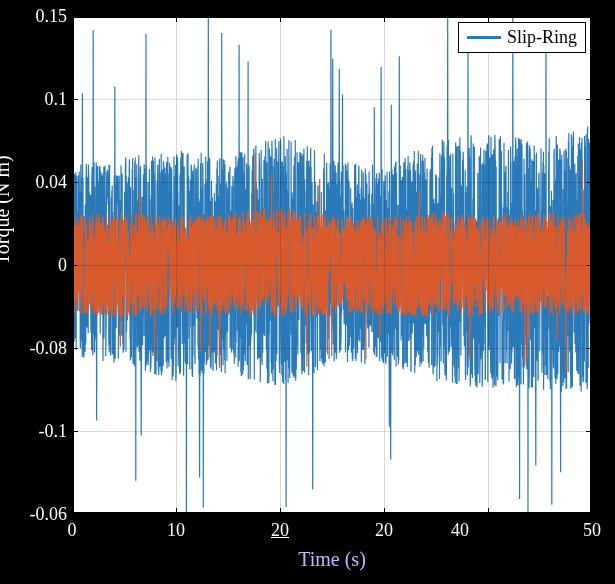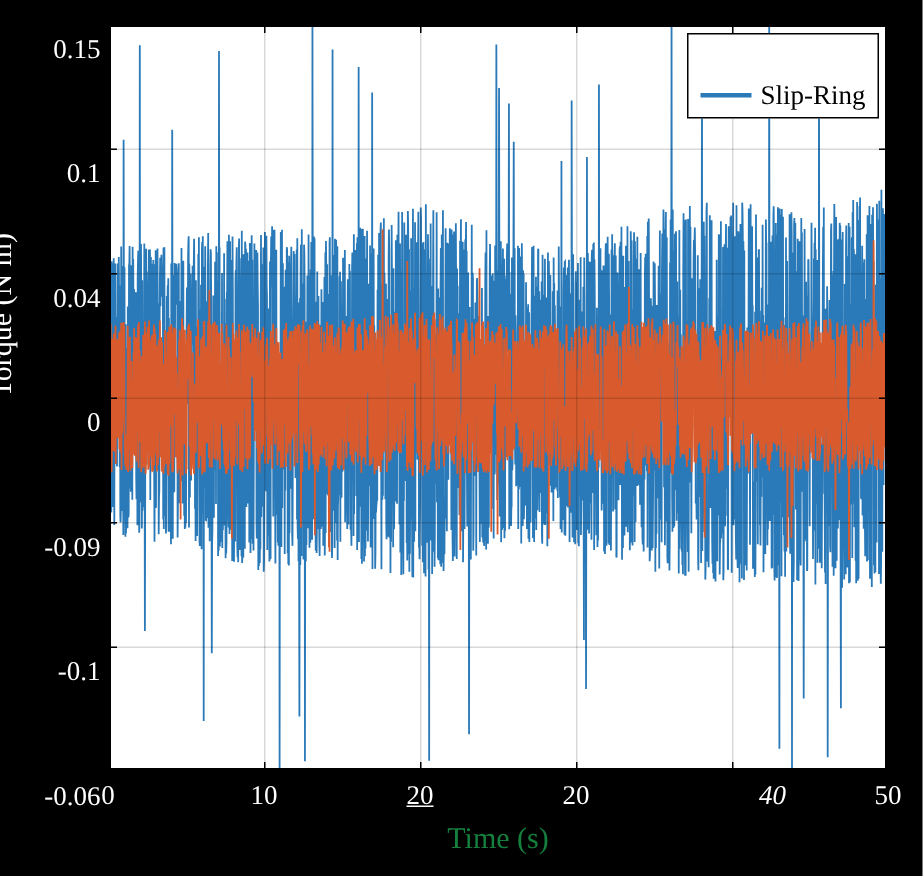--- a/index.html
+++ b/index.html
@@ -38,21 +38,20 @@
     pointer-events: none;
   }
   .ytick-label {
     position: absolute;
     right: 548px;
     width: 60px;
     text-align: right;
     color: #fff;
     font-size: 18px;
     transform: translateY(-50%);
-    margin-top: 17px;
   }
   .xtick-label {
     position: absolute;
     top: 520px;
     color: #fff;
     font-size: 18px;
     transform: translateX(-50%);
     text-align: center;
   }
   .ylabel {
@@ -62,21 +61,21 @@
     color: #fff;
     font-size: 20px;
     transform: translate(-0%, -50%) rotate(-90deg);
     transform-origin: left center;
     white-space: nowrap;
   }
   .xlabel {
     position: absolute;
     left: 332px;
     top: 548px;
-    color: #15803d;
+    color: #c4b5fd;
     font-size: 20px;
     transform: translateX(-50%);
   }
   .tick-mark-y {
     position: absolute;
     left: 0;
     width: 6px;
     height: 1.5px;
     background: #000;
   }
@@ -96,21 +95,20 @@
     background: #fff;
     border: 1.5px solid #000;
     padding: 4px 8px 4px 8px;
     font-size: 18px;
     color: #000;
   }
   .legend-row {
     display: flex;
     align-items: center;
     gap: 6px;
-    margin-top: 26px;
   }
   .legend-line {
     width: 34px;
     height: 2.5px;
   }
   svg { display: block; }
 </style>
 </head>
 <body>
 
@@ -167,22 +165,22 @@
   </div>
 </div>
 
 <div class="ylabel">Torque (N m)</div>
 <div class="xlabel">Time (s)</div>
 <div id="tick-labels">
     <div class="xtick-label" style="left: 72px;">0</div>
     <div class="xtick-label" style="left: 176px;">10</div>
     <div class="xtick-label" style="left: 280px; text-decoration: underline;">20</div>
     <div class="xtick-label" style="left: 384px;">20</div>
-    <div class="xtick-label" style="left: 515px; font-style: italic;">40</div>
+    <div class="xtick-label" style="left: 460px;">40</div>
     <div class="xtick-label" style="left: 592px; text-align: center;">50</div>
     <div class="ytick-label" style="top: 514px;">-0.06</div>
     <div class="ytick-label" style="top: 431px;">-0.1</div>
-    <div class="ytick-label" style="top: 348px;">-0.09</div>
+    <div class="ytick-label" style="top: 348px;">-0.08</div>
     <div class="ytick-label" style="top: 265px;">0</div>
     <div class="ytick-label" style="top: 182px;">0.04</div>
     <div class="ytick-label" style="top: 99px;">0.1</div>
     <div class="ytick-label" style="top: 16px;">0.15</div>
   </div>
 
 </body></html>

